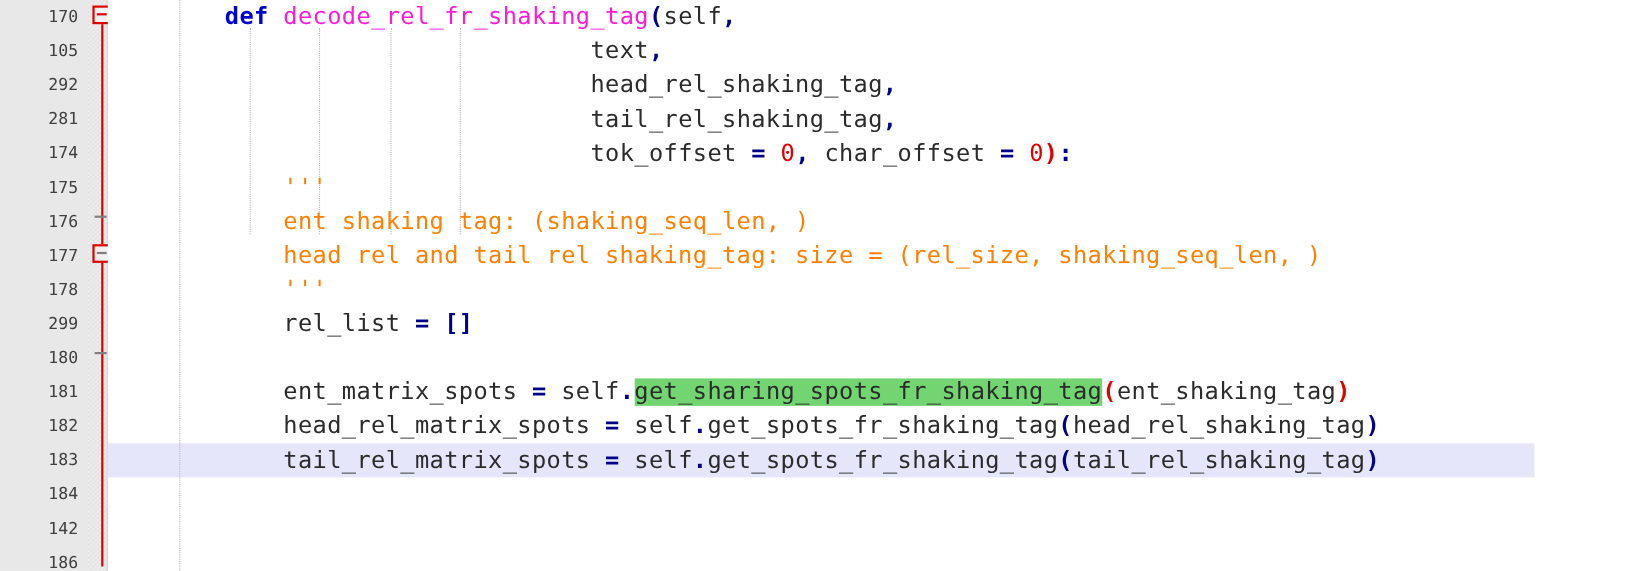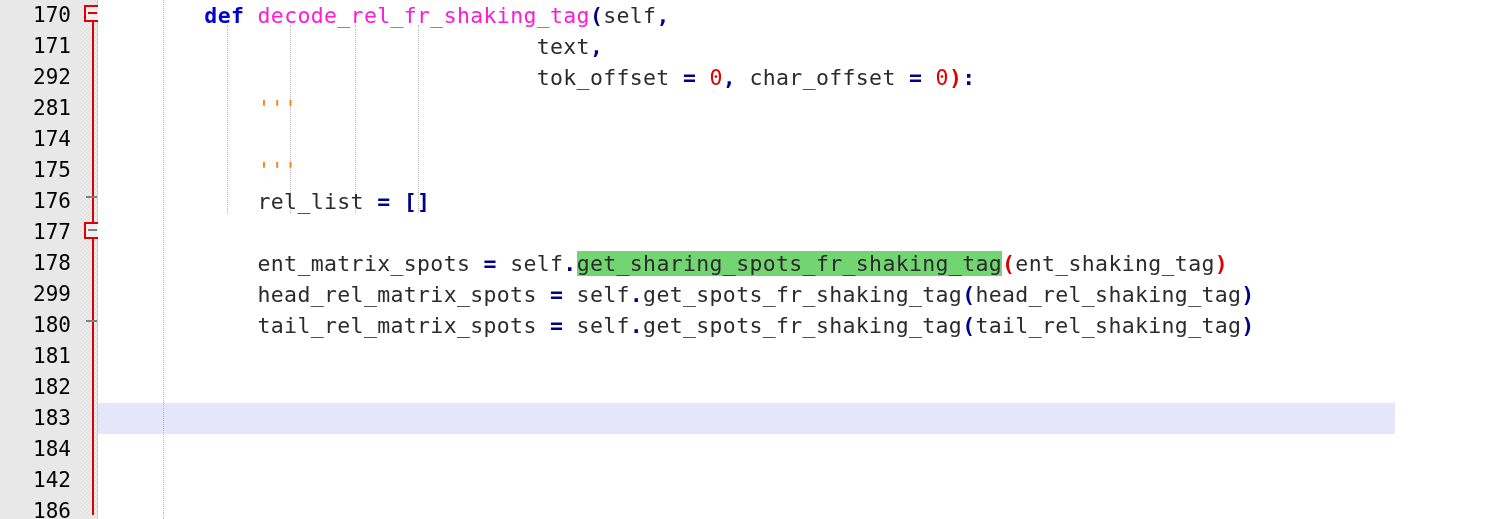--- a/index.html
+++ b/index.html
@@ -29,22 +29,22 @@
     height: 519px;
     background: #e8e8e8;
     border-right: 1px solid #e8e8e8;
   }
   .gutter-line {
     height: 31px;
     line-height: 31px;
     text-align: right;
     padding-right: 9px;
     box-sizing: border-box;
-    color: #000000;
-    font-size: 21px;
+    color: #404040;
+    font-size: 15px;
     font-family: "DejaVu Sans Mono", "Liberation Mono", monospace;
     letter-spacing: 0px;
   }
 
   
   .foldstrip {
     position: absolute;
     left: 80px; top: 0;
     width: 18px;
     height: 519px;
@@ -137,21 +137,21 @@
   .redpar  { color: #e00000; font-weight: bold; }
   .sel     { background: #72d572; text-align: right; }
 </style>
 </head>
 <body>
 
 <div id="editor">
 
   <div class="gutter">
     <div class="gutter-line">170</div>
-    <div class="gutter-line">171</div>
+    <div class="gutter-line">105</div>
     <div class="gutter-line">292</div>
     <div class="gutter-line">281</div>
     <div class="gutter-line">174</div>
     <div class="gutter-line">175</div>
     <div class="gutter-line">176</div>
     <div class="gutter-line">177</div>
     <div class="gutter-line">178</div>
     <div class="gutter-line">299</div>
     <div class="gutter-line">180</div>
     <div class="gutter-line">181</div>
@@ -189,29 +189,32 @@
     <div class="indent-guide" style="left:257px; top:25px;  height:188px;"></div>
     <div class="indent-guide" style="left:320px; top:25px;  height:188px;"></div>
 
     <div class="lines">
 
       <div class="line"><span class="plain">        </span><span class="kw">def</span><span class="plain"> </span><span class="fname">decode_rel_fr_shaking_tag</span><span class="punct">(</span><span class="plain">self</span><span class="punct">,</span></div>
 
       <div class="line"><span class="plain">                                 </span><span class="plain">text</span><span class="punct">,</span></div>
 
 
-
+      <div class="line"><span class="plain">                                 </span><span class="plain">head_rel_shaking_tag</span><span class="punct">,</span></div>
+
+      <div class="line"><span class="plain">                                 </span><span class="plain">tail_rel_shaking_tag</span><span class="punct">,</span></div>
 
 
       <div class="line"><span class="plain">                                 </span><span class="plain">tok_offset</span><span class="plain"> </span><span class="op">=</span><span class="plain"> </span><span class="num">0</span><span class="punct">,</span><span class="plain"> </span><span class="plain">char_offset</span><span class="plain"> </span><span class="op">=</span><span class="plain"> </span><span class="num">0</span><span class="redpar">)</span><span class="punct">:</span></div>
 
       <div class="line"><span class="plain">            </span><span class="str">'''</span></div>
 
-      <div class="line"><span class="plain">            </span></div>
-
+      <div class="line"><span class="plain">            </span><span class="str">ent shaking tag: (shaking_seq_len, )</span></div>
+
+      <div class="line"><span class="plain">            </span><span class="str">head rel and tail rel shaking_tag: size = (rel_size, shaking_seq_len, )</span></div>
 
       <div class="line"><span class="plain">            </span><span class="str">'''</span></div>
 
       <div class="line"><span class="plain">            </span><span class="plain">rel_list</span><span class="plain"> </span><span class="op">=</span><span class="plain"> </span><span class="op">[]</span></div>
 
       <div class="line"><span class="plain"> </span></div>
 
       <div class="line"><span class="plain">            </span><span class="plain">ent_matrix_spots</span><span class="plain"> </span><span class="op">=</span><span class="plain"> </span><span class="plain">self</span><span class="op">.</span><span class="sel">get_sharing_spots_fr_shaking_tag</span><span class="redpar">(</span><span class="plain">ent_shaking_tag</span><span class="redpar">)</span></div>
 
       <div class="line"><span class="plain">            </span><span class="plain">head_rel_matrix_spots</span><span class="plain"> </span><span class="op">=</span><span class="plain"> </span><span class="plain">self</span><span class="op">.</span><span class="plain">get_spots_fr_shaking_tag</span><span class="punct">(</span><span class="plain">head_rel_shaking_tag</span><span class="punct">)</span></div>

